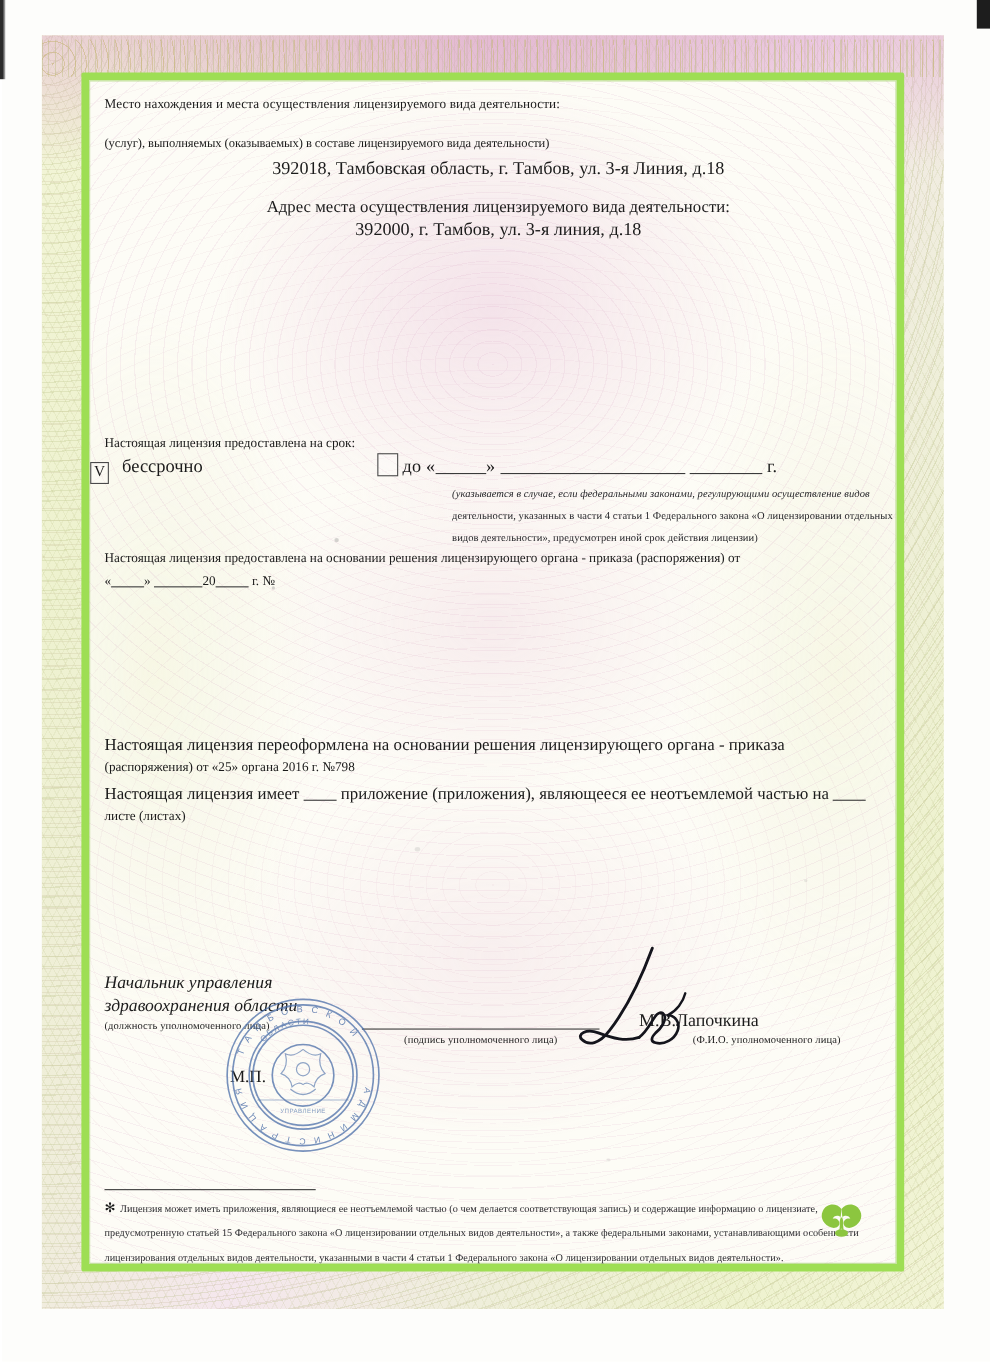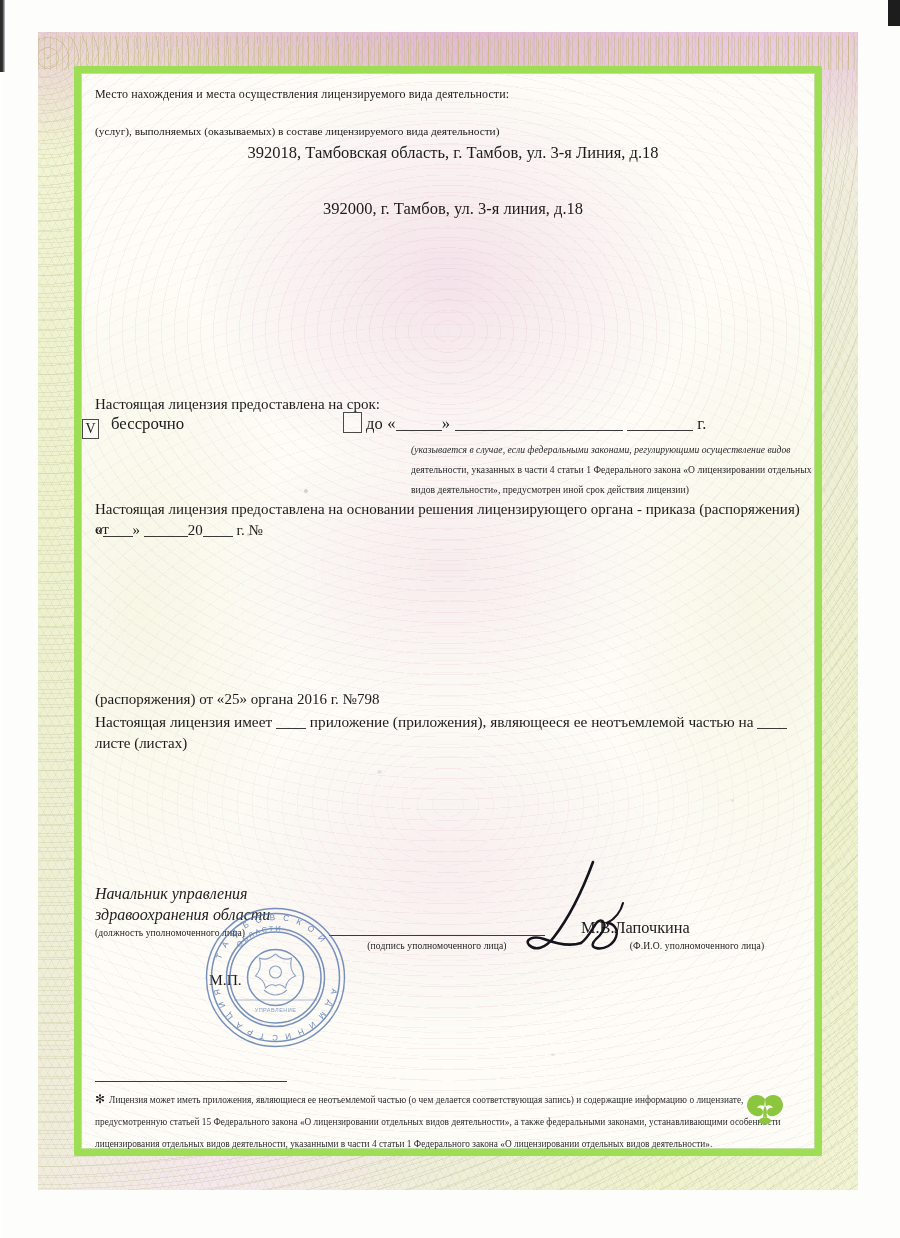--- a/index.html
+++ b/index.html
@@ -151,21 +151,21 @@
     font-size: 16.5px;
     text-align: center;
     line-height: 1.25;
   }
   .addr-label {
     font-size: 15.2px;
     text-align: center;
     line-height: 1.3;
   }
   .body-text {
-    font-size: 15px;
+    font-size: 12px;
     line-height: 1.34;
   }
   .body-just {
     font-size: 15.3px;
     line-height: 1.34;
     text-align: justify;
   }
   .chk {
     display: inline-block;
     width: 17px; height: 20px;
@@ -277,20 +277,21 @@
 
     <div class="content">
 
       <div class="blk h-title" style="left:14px; top:14px; width:720px;">Место  нахождения и места осуществления лицензируемого вида деятельности:</div>
 
 
       <div class="blk tiny-note" style="left:14px; top:51px; width:722px;">(услуг), выполняемых (оказываемых) в составе лицензируемого вида деятельности)</div>
 
       <div class="blk addr" style="left:14px; top:70px; width:716px;">392018, Тамбовская область, г. Тамбов, ул. 3-я Линия, д.18</div>
 
+      <div class="blk addr-label" style="left:14px; top:106px; width:716px;">Адрес места осуществления лицензируемого вида деятельности:</div>
 
       <div class="blk addr" style="left:14px; top:126px; width:716px;">392000, г. Тамбов, ул. 3-я линия, д.18</div>
 
       <div class="blk body-text" style="left:14px; top:321px;">Настоящая лицензия предоставлена на срок:</div>
 
       <div class="blk" style="left:1px; top:341px; width:730px;">
         <span class="chk">V</span><span class="term-label">бессрочно</span>
       </div>
 
       <div class="blk" style="left:262px; top:339px; width:470px;">
@@ -306,20 +307,21 @@
       <div class="blk fineprint" style="left:330px; top:407px; width:404px;">видов деятельности», предусмотрен иной срок действия лицензии)</div>
 
       <div class="blk body-text" style="left:14px; top:426px; width:722px;">Настоящая лицензия предоставлена на основании решения лицензирующего органа - приказа (распоряжения) от</div>
 
       <div class="blk body-text" style="left:14px; top:447px; width:400px;">
         <span>«</span><span class="ul-blank"></span><span>»</span>
         <span class="ul-blank-w"></span><span>20</span><span class="ul-blank"></span>
         <span>г. №</span>
       </div>
 
+      <div class="blk body-just" style="left:14px; top:595px; width:718px;">Настоящая лицензия переоформлена на основании решения лицензирующего органа - приказа</div>
 
       <div class="blk body-text" style="left:14px; top:616px; width:600px;">
         <span>(распоряжения) от «</span><span>25</span><span>» органа</span>
         <span>2016</span>
         <span>г. №</span><span>798</span>
       </div>
 
       <div class="blk body-just" style="left:14px; top:639px; width:718px;">
         <span>Настоящая лицензия имеет</span>
         <span class="ul-blank"></span>

